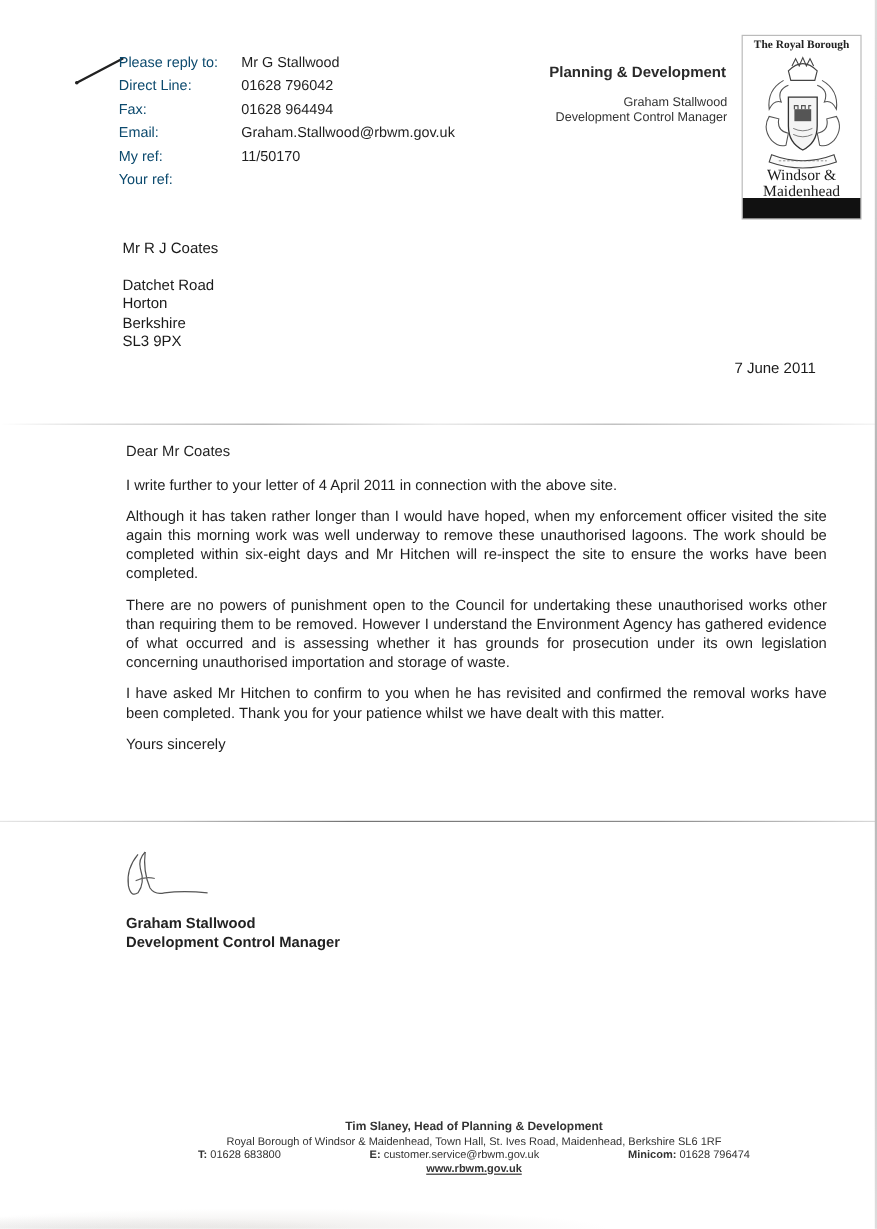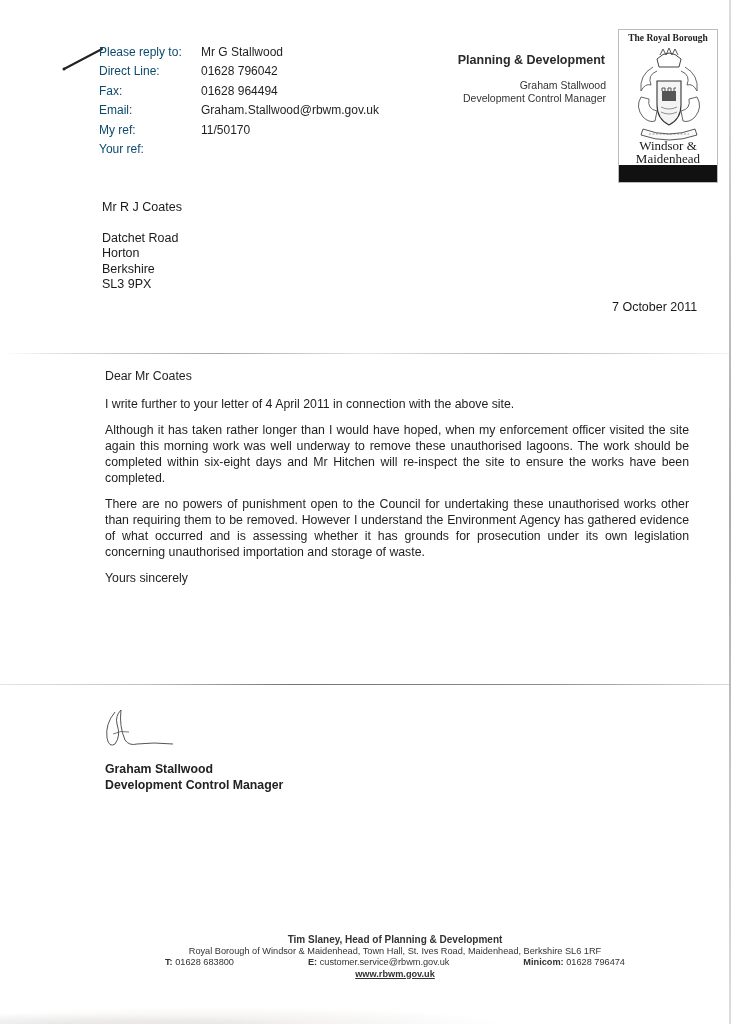--- a/index.html
+++ b/index.html
@@ -119,31 +119,32 @@
 </div>
 
 <div class="abs recipient">
   <div class="name">Mr R J Coates</div>
   <div>Datchet Road</div>
   <div>Horton</div>
   <div>Berkshire</div>
   <div>SL3 9PX</div>
 </div>
 
-<div class="abs date">7 October 2011</div>
+<div class="abs date">7 June 2011</div>
 
 <div class="abs fold fold1"></div>
 <div class="abs fold fold2"></div>
 <div class="abs right-edge"></div>
 
 <div class="abs letter-body">
   <p class="salutation">Dear Mr Coates</p>
   <p class="para">I write further to your letter of 4 April 2011 in connection with the above site.</p>
   <p class="para">Although it has taken rather longer than I would have hoped, when my enforcement officer visited the site again this morning work was well underway to remove these unauthorised lagoons.  The work should be completed within six-eight days and Mr Hitchen will re-inspect the site to ensure the works have been completed.</p>
   <p class="para">There are no powers of punishment open to the Council for undertaking these unauthorised works other than requiring them to be removed.  However I understand the Environment Agency has gathered evidence of what occurred and is assessing whether it has grounds for prosecution under its own legislation concerning unauthorised importation and storage of waste.</p>
+  <p class="para">I have asked Mr Hitchen to confirm to you when he has revisited and confirmed the removal works have been completed.   Thank you for your patience whilst we have dealt with this matter.</p>
   <p class="signoff">Yours sincerely</p>
 </div>
 
 <svg class="abs signature" viewBox="0 0 80 50">
   <path d="M12 8 Q2 20 4 34 Q6 44 12 40 Q18 32 14 20 Q12 12 18 6" fill="none" stroke="#555" stroke-width="1"></path>
   <path d="M18 6 Q16 22 22 36 Q26 42 34 40 Q50 38 70 40" fill="none" stroke="#555" stroke-width="1"></path>
   <path d="M10 30 Q18 26 26 28" fill="none" stroke="#666" stroke-width="0.9"></path>
 </svg>
 
 <div class="abs signer">

